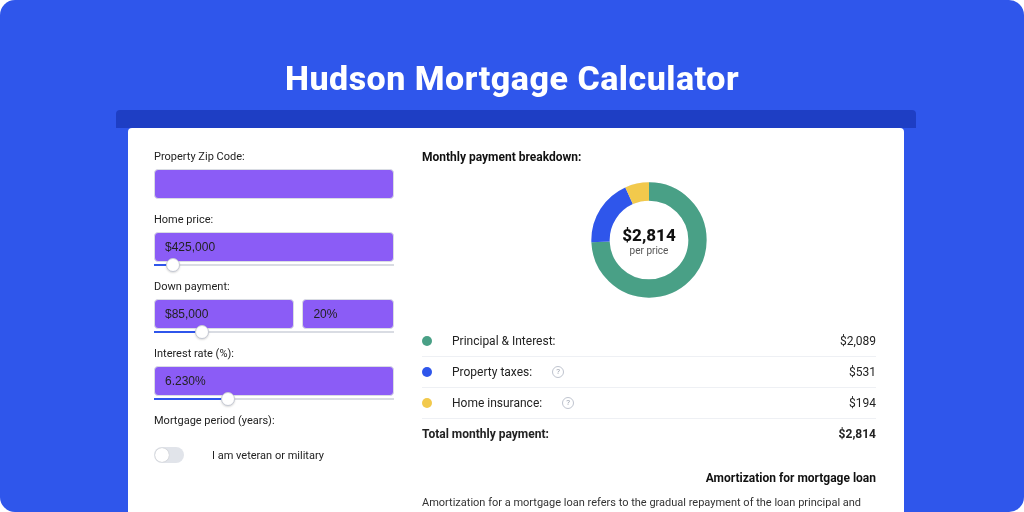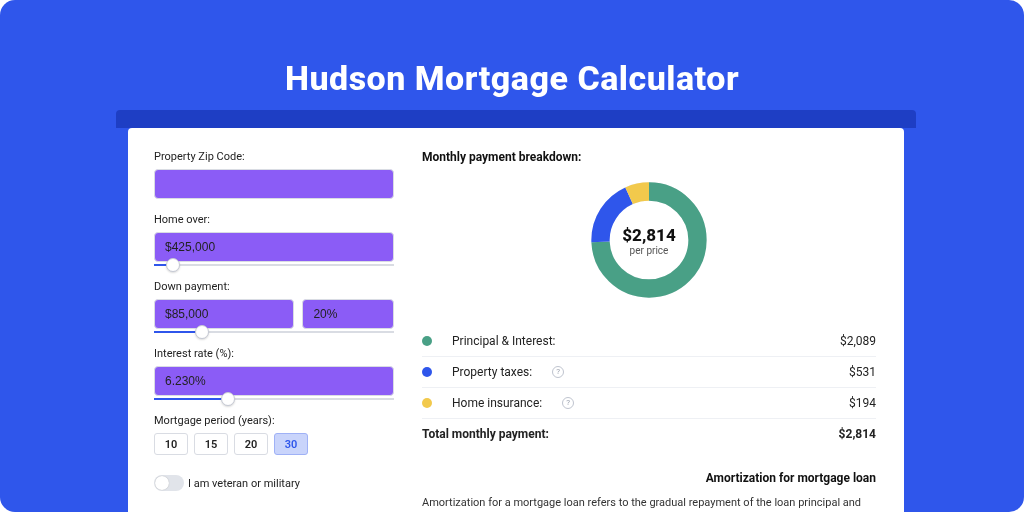--- a/index.html
+++ b/index.html
@@ -15,21 +15,21 @@
   .group { margin-bottom: 14px; position: relative; }
   .slider-track { position: relative; height: 2px; background: #d9dce3; margin-top: 2px; }
   .slider-fill { position: absolute; height: 2px; left: 0; top: 0; background: #2f56eb; }
   .slider-thumb { position: absolute; top: -6px; width: 14px; height: 14px; background: #fff; border: 1px solid #c5c9d4; border-radius: 50%; box-shadow: 0 1px 2px rgba(0,0,0,.15); transform: translateX(-50%); }
   .row2 { display: flex; gap: 8px; }
   .row2 .a { flex: 1.7; }
   .row2 .b { flex: 1; }
   .periods { display: flex; gap: 6px; }
   .pbtn { width: 34px; height: 22px; border: 1px solid #d9dce3; border-radius: 3px; background: #fff; font-size: 11px; font-weight: 600; color: #222; display: flex; align-items: center; justify-content: center; cursor: pointer; }
   .pbtn.sel { background: #c9d4fb; border-color: #9fb1f6; color: #2f56eb; }
-  .toggle-row { display: flex; align-items: center; gap: 4px; margin-top: 20px; }
+  .toggle-row { display: flex; align-items: center; gap: 28px; margin-top: 20px; }
   .toggle { width: 30px; height: 16px; background: #e1e4ea; border-radius: 10px; position: relative; }
   .toggle-knob { width: 14px; height: 14px; background: #fff; border-radius: 50%; position: absolute; left: 1px; top: 1px; box-shadow: 0 0 1px rgba(0,0,0,.3); }
   .tlabel { font-size: 11px; color: #222; }
 
   .rhead { font-size: 12px; font-weight: 700; color: #111; margin-bottom: 10px; }
   .chartwrap { display: flex; justify-content: center; padding: 2px 0 10px; }
   .donut { width: 128px; height: 128px; position: relative; }
   .donut svg { width: 128px; height: 128px; transform: rotate(-90deg); }
   .donut-center { position: absolute; inset: 0; display: flex; flex-direction: column; align-items: center; justify-content: center; }
   .donut-amt { font-size: 17px; font-weight: 800; color: #111; }
@@ -57,21 +57,21 @@
   <div class="panel">
 
     <div class="col-left">
 
       <div class="group">
         <div class="flabel">Property Zip Code:</div>
         <input class="tinput" value="" style="">
       </div>
 
       <div class="group">
-        <div class="flabel">Home over:</div>
+        <div class="flabel">Home price:</div>
         <input class="tinput" value="$425,000" style="">
         <div class="slider-track">
           <div class="slider-fill" id="price-fill" style="width: 8%;"></div>
           <div class="slider-thumb" id="price-thumb" style="left: 8%;"></div>
         </div>
       </div>
 
       <div class="group">
         <div class="flabel">Down payment:</div>
         <div class="row2">
@@ -88,26 +88,20 @@
         <div class="flabel">Interest rate (%):</div>
         <input class="tinput" value="6.230%" style="">
         <div class="slider-track">
           <div class="slider-fill" id="rate-fill" style="width: 31%;"></div>
           <div class="slider-thumb" id="rate-thumb" style="left: 31%;"></div>
         </div>
       </div>
 
       <div class="group">
         <div class="flabel">Mortgage period (years):</div>
-        <div class="periods" id="periods">
-            <div class="pbtn">10</div>
-            <div class="pbtn">15</div>
-            <div class="pbtn">20</div>
-            <div class="pbtn sel">30</div>
-          </div>
       </div>
 
       <div class="toggle-row">
         <div class="toggle">
           <div class="toggle-knob"></div>
         </div>
         <div class="tlabel">I am veteran or military</div>
       </div>
 
     </div>

